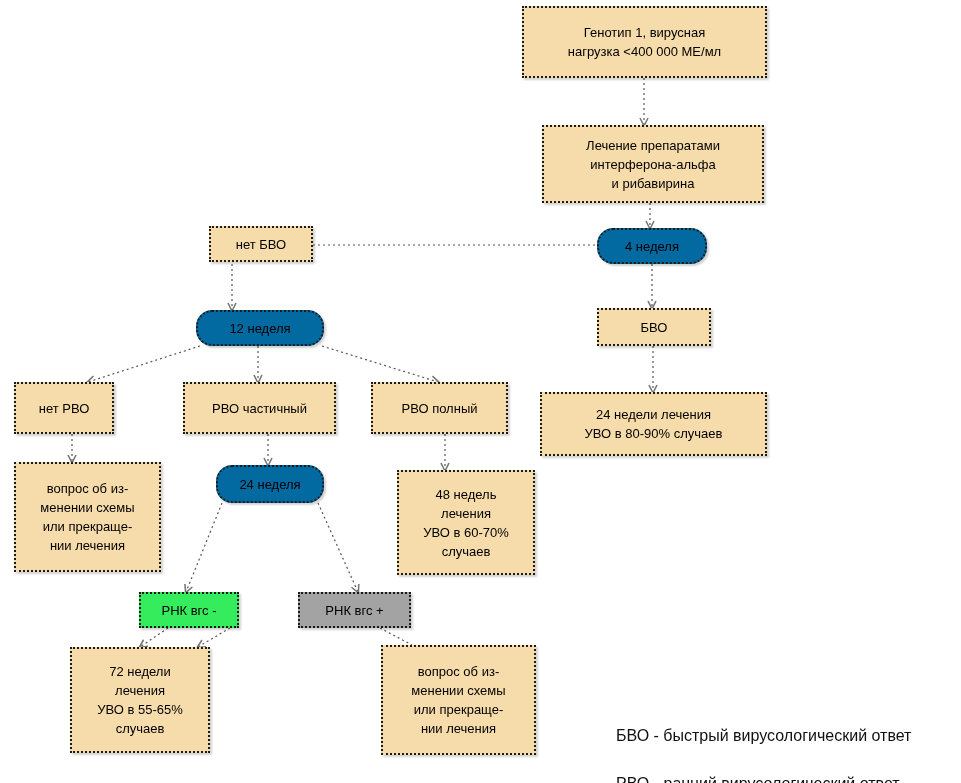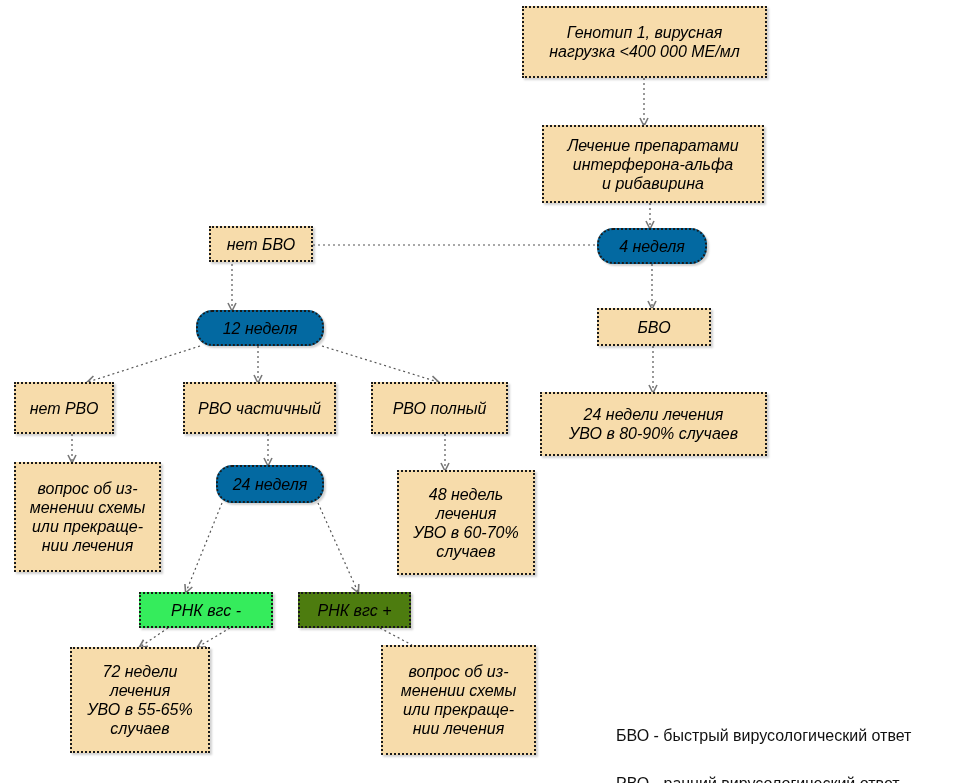--- a/index.html
+++ b/index.html
@@ -17,32 +17,31 @@
   }
   .node {
     position: absolute;
     box-sizing: border-box;
     border: 2px dotted #1a1a1a;
     display: flex;
     align-items: center;
     justify-content: center;
     text-align: center;
     color: #000000;
-    font-size: 16px;
+    font-size: 13px;
     line-height: 19px;
     white-space: pre-line;
     padding: 16px 4px;
     z-index: 3;
     box-shadow: 2px 2px 2px rgba(0,0,0,0.18);
-    font-style: italic;
   }
   .fill-peach { background: #f7dcab; }
   .fill-mint  { background: #0369a1; border-radius: 16px; }
   .fill-green { background: #35ec5c; }
-  .fill-red   { background: #4d7c0f; }
+  .fill-red   { background: #a3a3a3; }
 
   #edges {
     position: absolute;
     left: 0;
     top: 0;
     width: 961px;
     height: 783px;
     z-index: 1;
     pointer-events: none;
   }
@@ -117,21 +116,21 @@
 УВО в 80-90% случаев</div>
       <div class="node fill-peach" style="left: 14px; top: 462px; width: 147px; height: 110px;">вопрос об из-
 менении схемы
 или прекраще-
 нии лечения</div>
       <div class="node fill-mint" style="left: 216px; top: 465px; width: 108px; height: 38px;">24 неделя</div>
       <div class="node fill-peach" style="left: 385px; top: 470px; width: 138px; height: 105px; margin-left: 12px;">48 недель
 лечения
 УВО в 60-70%
 случаев</div>
-      <div class="node fill-green" style="left: 139px; top: 592px; width: 134px; height: 36px;">РНК вгс -</div>
+      <div class="node fill-green" style="left: 139px; top: 592px; width: 100px; height: 36px;">РНК вгс -</div>
       <div class="node fill-red" style="left: 298px; top: 592px; width: 113px; height: 36px;">РНК вгс +</div>
       <div class="node fill-peach" style="left: 70px; top: 647px; width: 140px; height: 106px;">72 недели
 лечения
 УВО в 55-65%
 случаев</div>
       <div class="node fill-peach" style="left: 381px; top: 645px; width: 155px; height: 110px;">вопрос об из-
 менении схемы
 или прекраще-
 нии лечения</div>
     </div>

